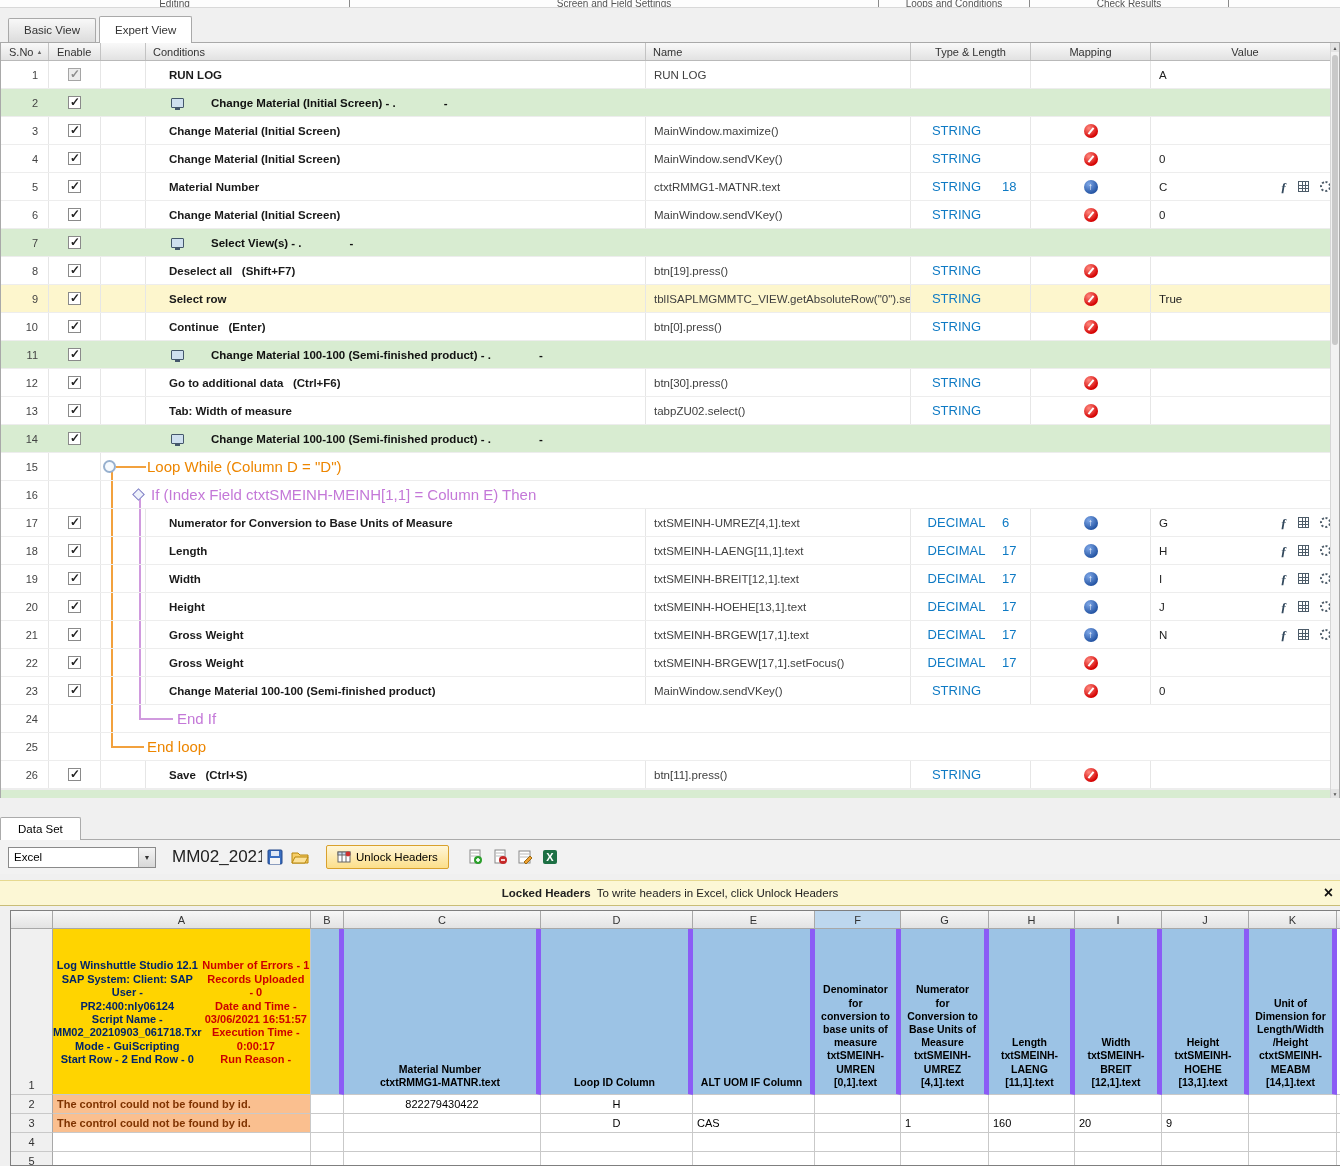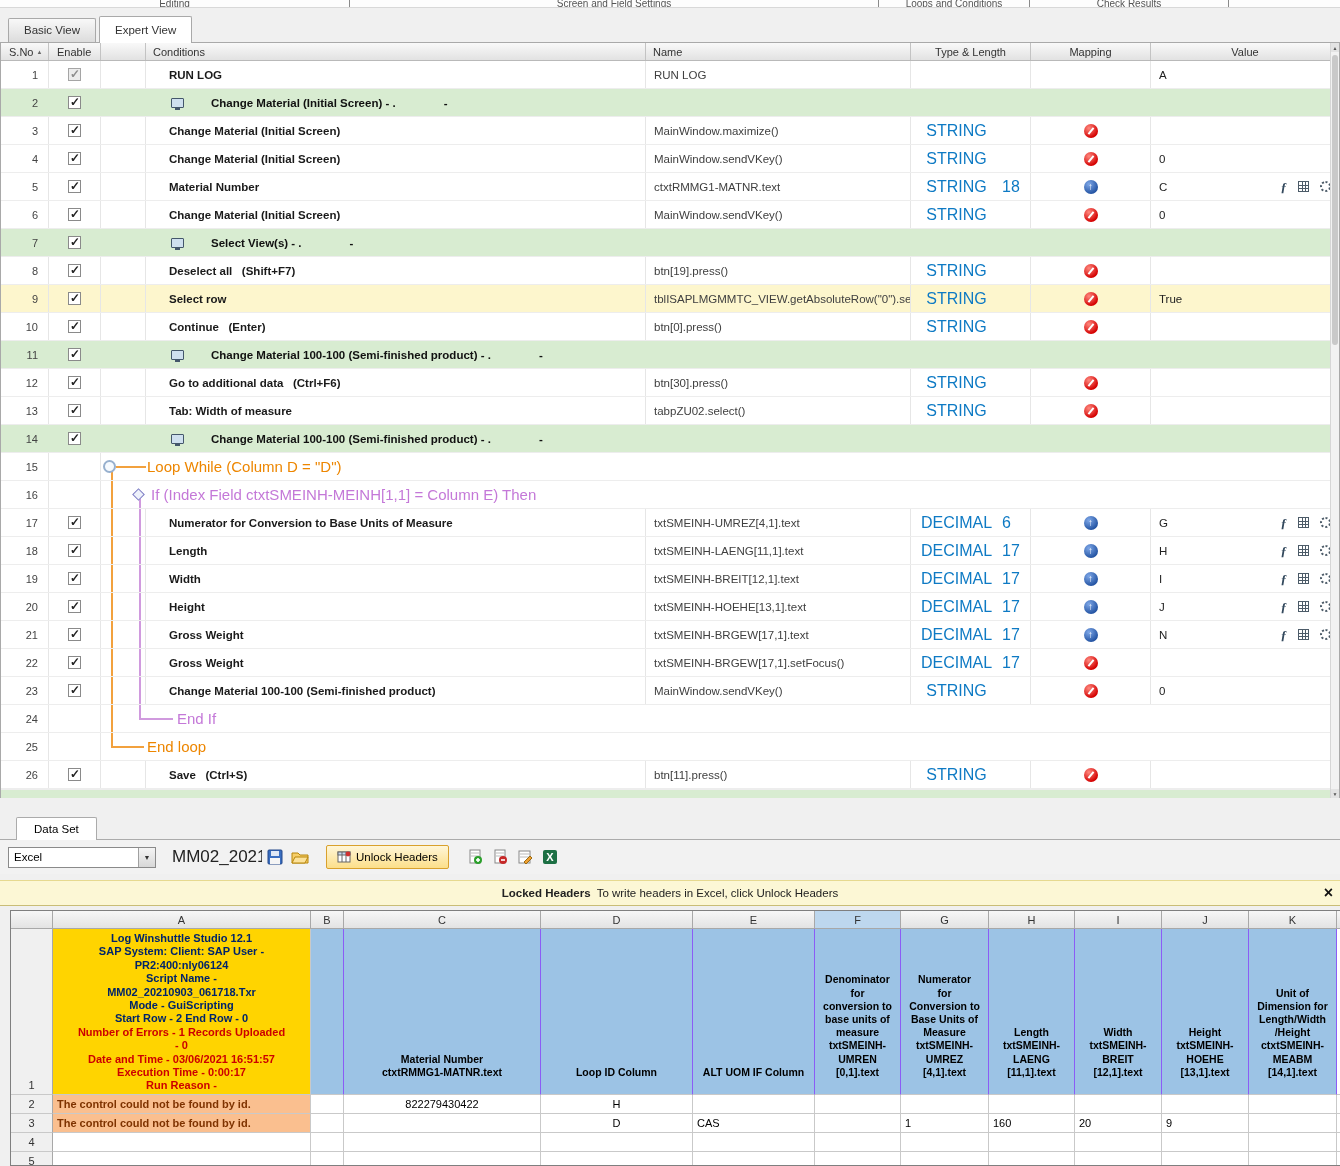--- a/index.html
+++ b/index.html
@@ -39,21 +39,21 @@
           background: #fff; font-size: 11.5px; }
   .c { display: flex; align-items: center; }
   .c-no { width: 48px; justify-content: flex-end; padding-right: 10px; color: #444;
           font-size: 11px; border-right: 1px solid #e6e6e6; }
   .c-en { width: 52px; justify-content: center; border-right: 1px solid #e6e6e6; }
   .c-sp { width: 45px; border-right: 1px solid #e6e6e6; }
   .c-desc { width: 500px; padding-left: 23px; font-weight: bold; color: #1a1a1a;
             border-right: 1px solid #e6e6e6; overflow: hidden; white-space: nowrap; }
   .c-name { width: 265px; padding-left: 8px; color: #404040; border-right: 1px solid #e6e6e6;
             overflow: hidden; white-space: nowrap; }
-  .c-type { width: 120px; border-right: 1px solid #e6e6e6; color: #0e7ac4; font-size: 16px; }
+  .c-type { width: 120px; border-right: 1px solid #e6e6e6; color: #0e7ac4; font-size: 13px; }
   .t-name { flex: 1; text-align: center; }
   .t-len { width: 28px; text-align: left; }
   .c-map { width: 120px; justify-content: center; border-right: 1px solid #e6e6e6; }
   .c-val { flex: 1; padding-left: 8px; color: #222; }
   .vicons { margin-left: auto; padding-right: 8px; display: flex; align-items: center; gap: 11px; }
   .vic-fx { font-family: "Liberation Serif", serif; font-style: italic; font-weight: bold;
             font-size: 13px; color: #344a5e; line-height: 11px; }
   .vic-grid { width: 11px; height: 11px; border: 1px solid #4c5b68; background:
       linear-gradient(to right, transparent 3px, #4c5b68 3px, #4c5b68 4px, transparent 4px, transparent 6px, #4c5b68 6px, #4c5b68 7px, transparent 7px),
       linear-gradient(to bottom, transparent 3px, #4c5b68 3px, #4c5b68 4px, transparent 4px, transparent 6px, #4c5b68 6px, #4c5b68 7px, transparent 7px); }
@@ -110,21 +110,21 @@
   .sb-arrow { height: 9px; display: flex; align-items: center; justify-content: center;
               font-size: 5px; color: #555; background: #e3e3e3; }
   .sb-arrow.down { position: absolute; bottom: 0; left: 0; right: 0; }
   .sb-thumb { position: absolute; top: 12px; left: 1px; right: 1px; height: 290px;
               background: #c9c9c9; border-radius: 3px; }
 
   .splitter { height: 16px; background: #f0f0f0; }
 
   
   .ds-tabs { height: 26px; background: #f0f0f0; display: flex; align-items: flex-end;
-             padding-left: 16px; border-bottom: 1px solid #ababab; }
+             padding-left: 0; border-bottom: 1px solid #ababab; }
   .ds-tab { height: 23px; background: #fff; border: 1px solid #ababab; border-bottom: none;
             padding: 0 17px; font-size: 11.5px; display: flex; align-items: center;
             border-radius: 2px 2px 0 0; margin-bottom: -1px; z-index: 2; position: relative; }
 
   .ds-toolbar { height: 34px; background: #f2f2f2; display: flex; align-items: center;
                 padding-left: 8px; }
   .combo { width: 148px; height: 21px; background: #fff; border: 1px solid #8a8a8a;
            display: flex; align-items: center; font-size: 11.5px; }
   .combo-text { flex: 1; padding-left: 5px; }
   .combo-btn { width: 17px; height: 100%; background: linear-gradient(#f4f4f4, #d8d8d8);
@@ -158,30 +158,30 @@
             justify-content: center; color: #333; flex: none; }
   .sh-col.sel { background: #bdd7ee; }
   .sh-num { background: #f0f0f0; border-right: 1px solid #a8a8a8; border-bottom: 1px solid #c9c9c9;
             display: flex; align-items: flex-end; justify-content: center; color: #333;
             padding-bottom: 3px; flex: none; }
   .sh-cell { border-right: 1px solid #c9c9c9; border-bottom: 1px solid #c9c9c9; display: flex;
              align-items: center; padding: 0 4px; color: #000; overflow: hidden;
              white-space: nowrap; flex: none; }
   .sh-cell.ctr { justify-content: center; }
   .sh-cell.err { background: #fabf8f; color: #7f3300; font-weight: bold; }
-  .sh-a1 { background: #ffd400; display: flex; flex-direction: column; align-items: center;
+  .sh-a1 { background: #ffd400; display: flex; flex-direction: row; align-items: center;
            padding-top: 3px; text-align: center; font-weight: bold; font-size: 11px;
            line-height: 13.4px; border-right: 1px solid #c9c9c9; border-bottom: 1px solid #c9c9c9;
            overflow: hidden; flex: none; }
   .log-blue { color: #00246a; white-space: pre-line; }
   .log-red { color: #cc0000; white-space: pre-line; }
   .sh-blue { background: #9cc3e5; font-weight: bold; text-align: center; display: flex;
              flex-direction: column; justify-content: flex-end; align-items: center;
-             white-space: pre-line; font-size: 10.5px; line-height: 13.2px; padding-bottom: 15px;
-             border-right: 1px solid #8b5cf6; border-bottom: 1px solid #c9c9c9; color: #000;
+             white-space: pre-line; font-size: 10.5px; line-height: 13.2px; padding-bottom: 5px;
+             border-right: 5px solid #8b5cf6; border-bottom: 1px solid #c9c9c9; color: #000;
              overflow: hidden; flex: none; }
   .r1 { height: 166px; }
   .datarow { height: 19px; }
 </style>
 </head>
 <body>
 
 <div class="ribbon-cut">
   <span class="rg" style="width:349px">Editing</span>
   <span class="rsep"></span>

